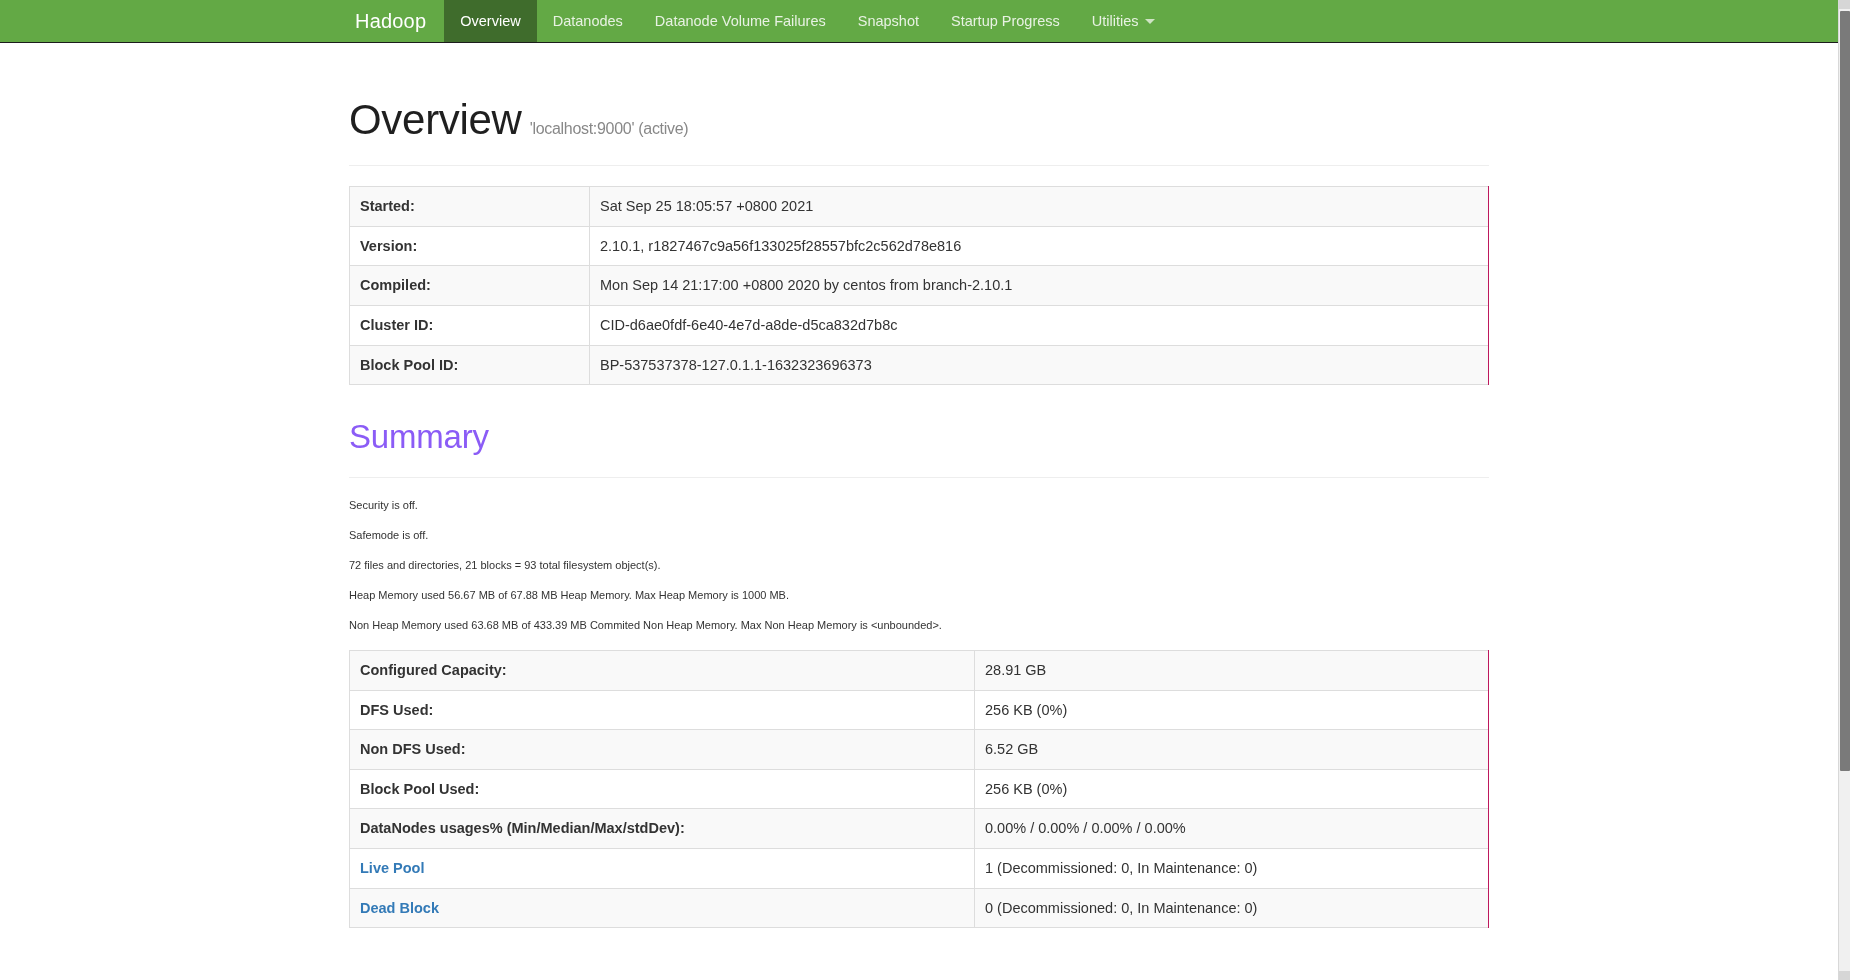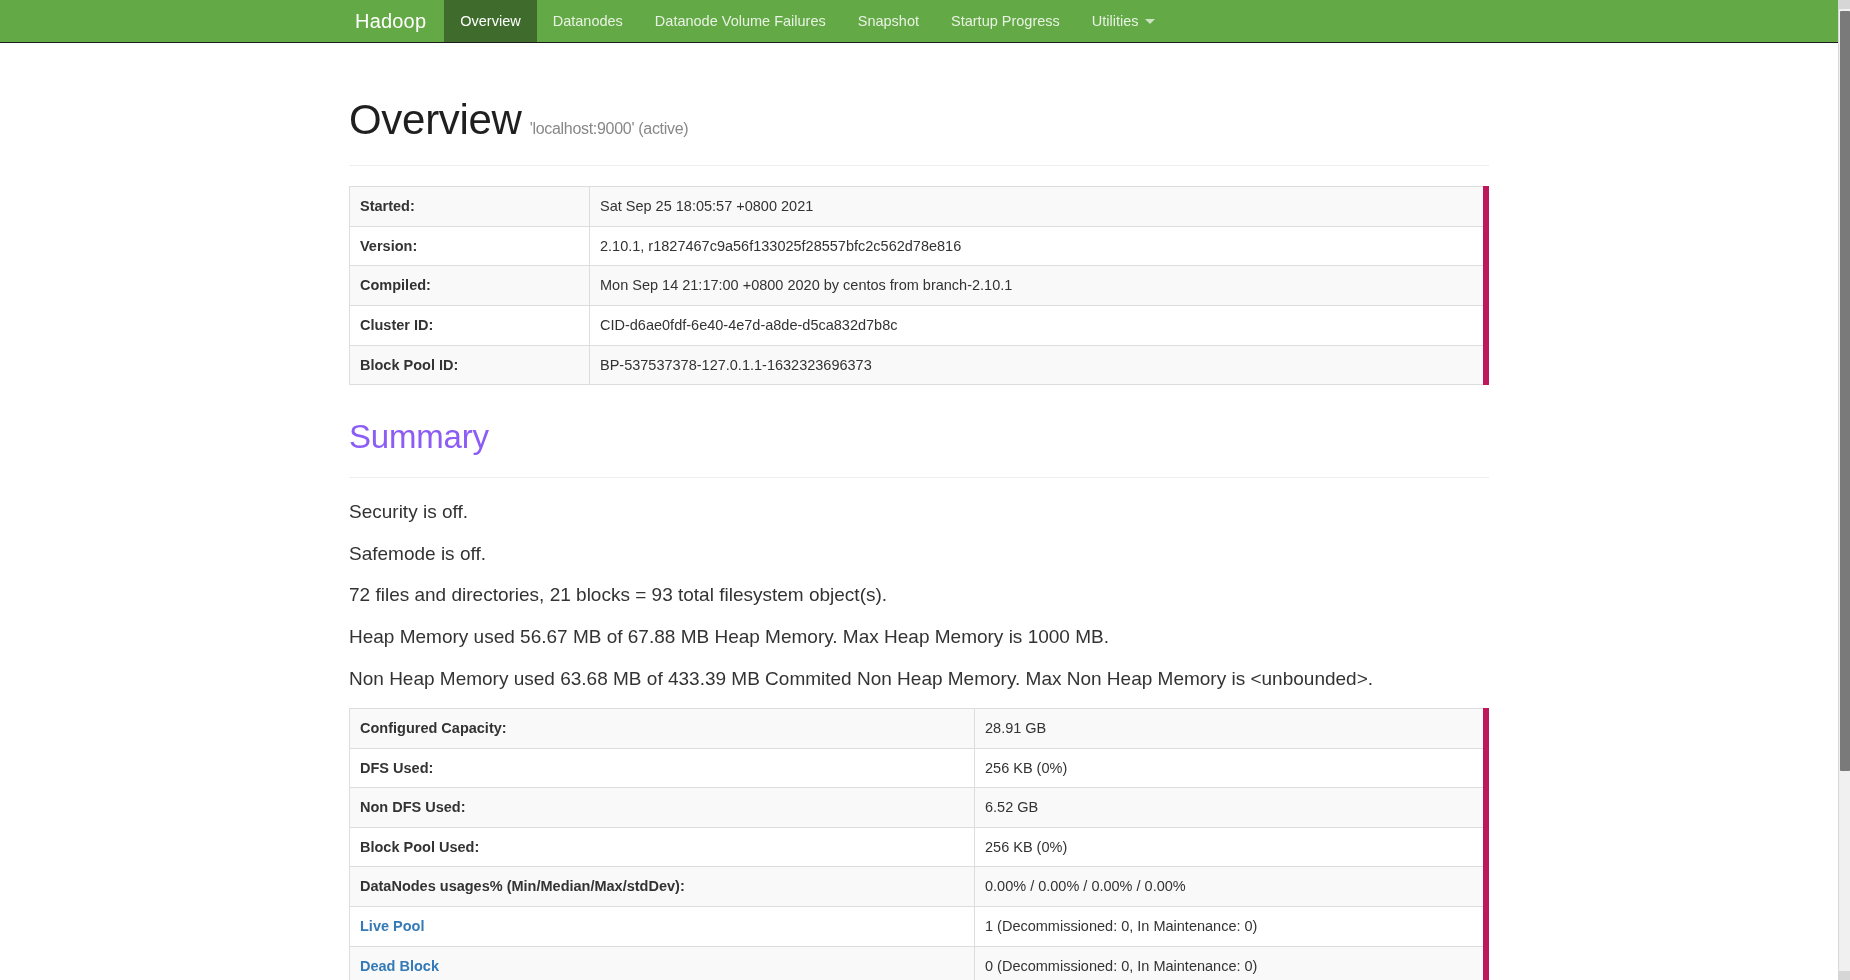--- a/index.html
+++ b/index.html
@@ -124,34 +124,34 @@
   table.info tr { border-top: 1px solid #dddddd; }
   table.info tr:first-child { border-top: 1px solid #dddddd; }
   table.info tr:last-child { border-bottom: 1px solid #dddddd; }
   table.info td {
     padding: 9px 10px 9px 10px;
     font-size: 14.5px;
     line-height: 1.42;
     vertical-align: middle;
     border-left: 1px solid #dddddd;
   }
-  table.info td:last-child { border-right: 6px solid #be185d; }
+  table.info td:last-child { border-right: 1px solid #be185d; }
   table.info tr:nth-child(odd) { background: #f9f9f9; }
   table.info tr:nth-child(even) { background: #ffffff; }
   td.key { font-weight: bold; color: #333333; }
   td.val { color: #333333; }
   a.link { color: #337ab7; text-decoration: none; font-weight: bold; cursor: pointer; }
 
   .meta-table { width: 1140px; }
   .meta-table col.c1 { width: 240px; }
   .sum-table col.c1 { width: 625px; }
 
   .summary-lines p {
     margin: 0 0 14px 0;
-    font-size: 19px;
+    font-size: 11px;
     color: #333333;
     line-height: 1.45;
   }
   .summary-lines { margin-top: 20px; margin-bottom: 16px; }
 
   
   .scrollbar {
     position: absolute;
     top: 0; right: 0;
     width: 12px;

